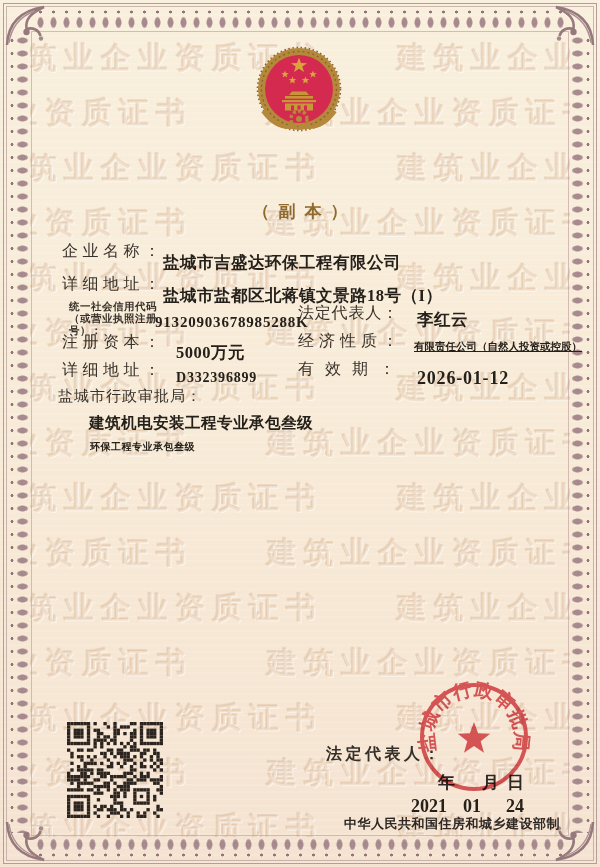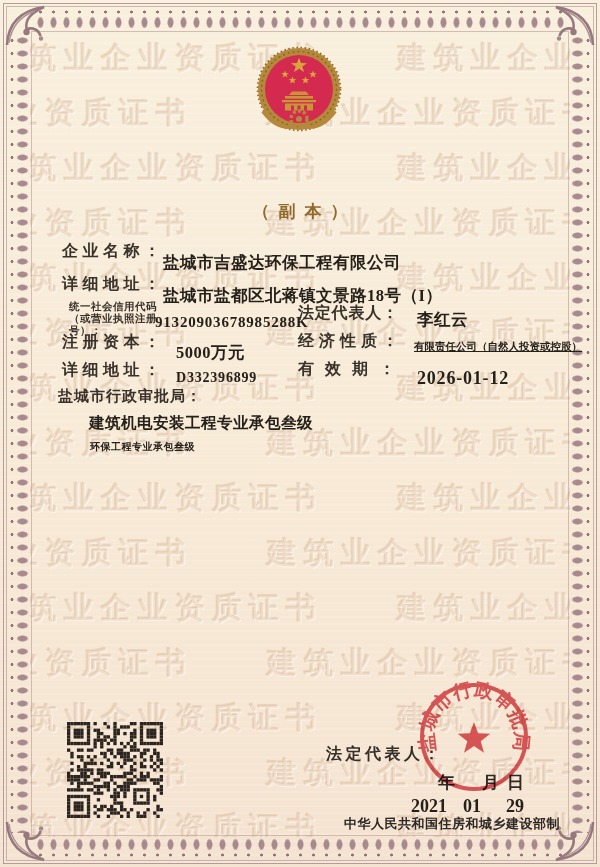--- a/index.html
+++ b/index.html
@@ -43,21 +43,21 @@
   
   #emblem{position:absolute;left:251px;top:45px;}
   #title{position:absolute;left:0;right:0;top:156px;text-align:center;
     font-family:"Liberation Serif",serif;font-weight:700;font-size:35px;
     letter-spacing:13px;text-indent:13px;color:#8a6527;
     text-shadow:.5px .5px 0 rgba(125,88,32,.45);}
   #subtitle{position:absolute;left:0;right:0;top:200px;text-align:center;
     font-weight:700;font-size:17px;letter-spacing:9px;text-indent:9px;color:#8f6a2c;}
 
   
-  .lab{position:absolute;font-weight:700;font-size:16px;color:#39322b;
+  .lab{position:absolute;font-weight:400;font-size:16px;color:#39322b;
     width:98px;text-align:justify;text-align-last:justify;line-height:1.1;}
   .lab.r{width:100px;}
   .lab-small{position:absolute;left:69px;top:300px;width:100px;font-weight:700;
     font-size:10.5px;line-height:1.15;color:#39322b;letter-spacing:.5px;}
   .val{position:absolute;font-family:"Liberation Serif",serif;font-weight:700;
     color:#25201a;font-size:16.5px;letter-spacing:.5px;white-space:nowrap;}
   .val.num{letter-spacing:.8px;}
   .val.small{font-size:10.5px;letter-spacing:0;text-decoration:underline;}
 
   
@@ -586,21 +586,21 @@
   </div>
 
   <div id="issuer">法定代表人：</div>
 
   <span class="dchar" style="left:438px">年</span>
   <span class="dchar" style="left:482px">月</span>
   <span class="dchar" style="left:507px">日</span>
 
   <span class="dval" style="left:411px">2021</span>
   <span class="dval" style="left:463px">01</span>
-  <span class="dval" style="left:506px">29</span>
+  <span class="dval" style="left:506px">24</span>
 
   <div id="madeby">中华人民共和国住房和城乡建设部制</div>
 
   <svg id="seal" viewBox="0 0 120 120">
     <defs>
       <path id="sealArc" d="M21.5,74 A41,41 0 1 1 98.5,74" fill="none"></path>
     </defs>
     <circle cx="60" cy="60" r="52" fill="none" stroke="#d94f57" stroke-width="4"></circle>
     <path d="M60,45 L64.1,56.3 L76.2,56.7 L66.7,64.2 L70,75.8 L60,69 L50,75.8 L53.3,64.2 L43.8,56.7 L55.9,56.3 Z" fill="#d94f57"></path>
     <text font-family="Liberation Serif, serif" font-weight="700" font-size="19" fill="#d94f57">

